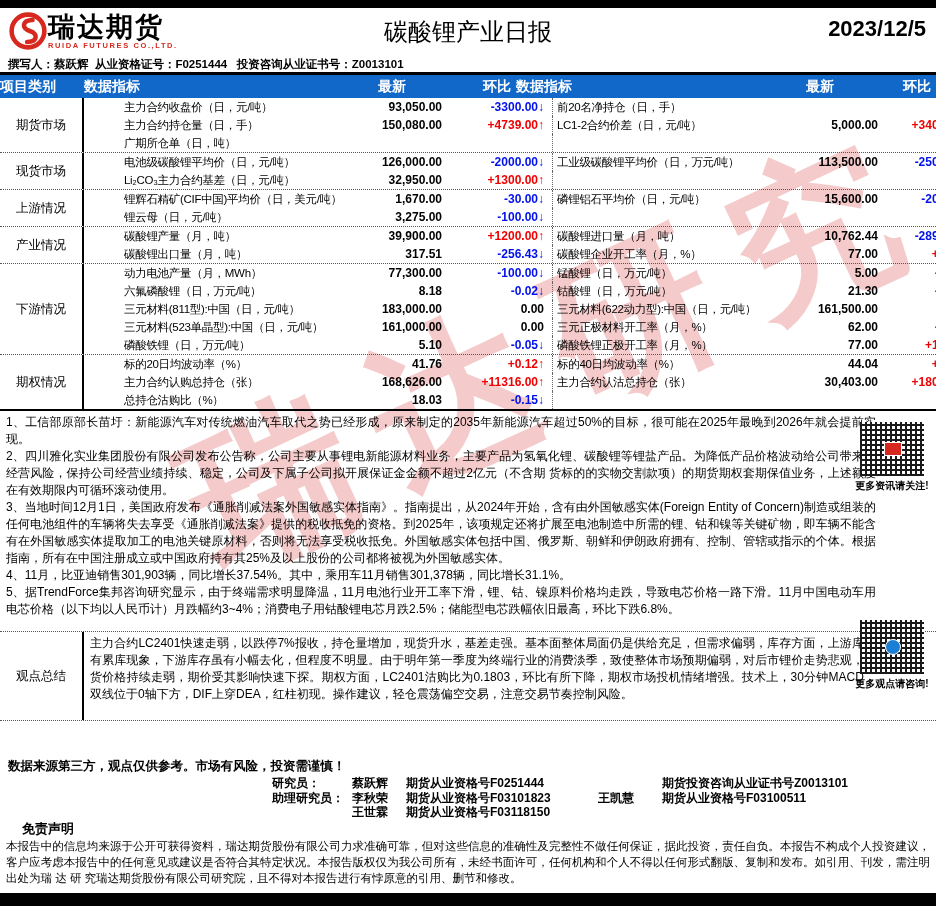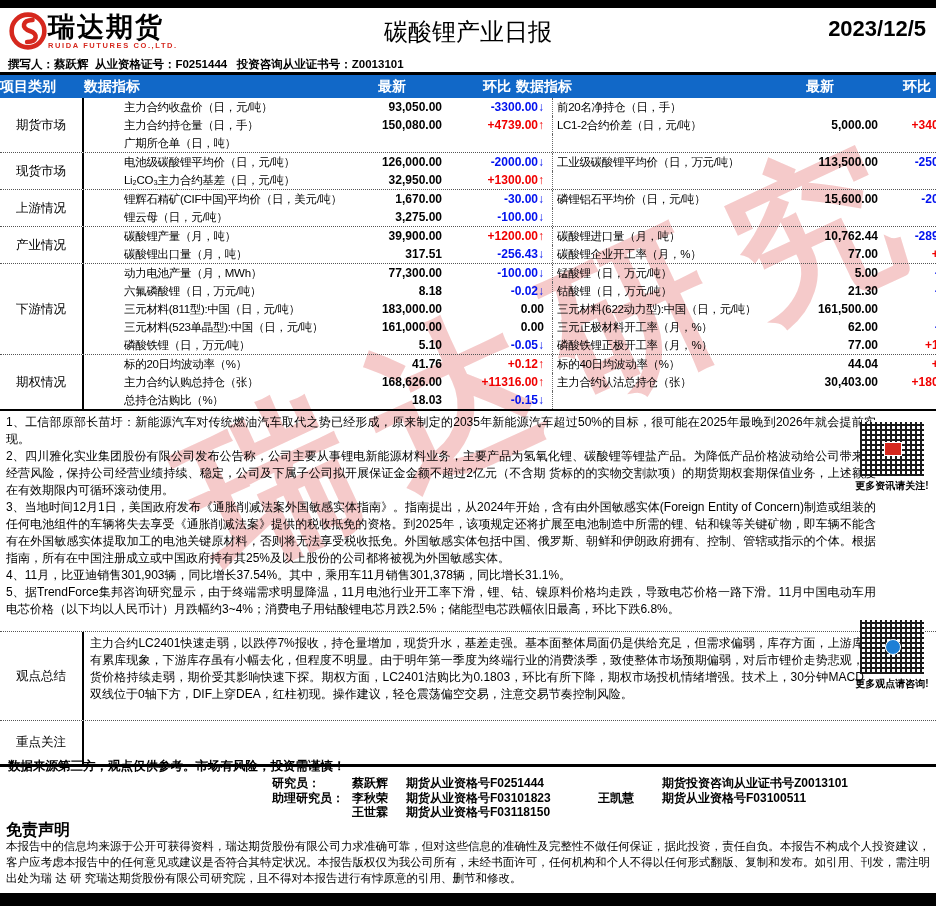--- a/index.html
+++ b/index.html
@@ -55,21 +55,21 @@
 
   
   .watermark{position:absolute;left:150px;top:420px;font-size:165px;font-weight:bold;
              color:rgba(236,150,150,0.5);letter-spacing:34px;white-space:nowrap;
              transform:rotate(-25deg);transform-origin:left top;z-index:1;pointer-events:none;}
 
   
   .src-note{position:absolute;top:758px;left:8px;font-size:12.5px;font-weight:bold;}
   .credits{position:absolute;top:776px;left:272px;}
   .credit-line{display:grid;grid-template-columns:80px 54px 192px 64px auto;font-size:12px;font-weight:bold;line-height:14.5px;white-space:nowrap;}
-  .disc-h{position:absolute;top:820px;left:6px;font-size:16px;font-weight:bold;}
+  .disc-h{position:absolute;top:820px;left:22px;font-size:13px;font-weight:bold;}
   .disc-p{position:absolute;top:838px;left:6px;width:924px;font-size:11.5px;line-height:16px;text-align:justify;}
 </style>
 </head>
 <body>
 
 <div class="page">
   <div class="topbar"></div>
 
   <div class="hdr">
     <div class="logo">
@@ -278,24 +278,20 @@
         <div>4、11月，比亚迪销售301,903辆，同比增长37.54%。其中，乘用车11月销售301,378辆，同比增长31.1%。</div>
         <div>5、据TrendForce集邦咨询研究显示，由于终端需求明显降温，11月电池行业开工率下滑，锂、钴、镍原料价格均走跌，导致电芯价格一路下滑。11月中国电动车用电芯价格（以下均以人民币计）月跌幅约3~4%；消费电子用钴酸锂电芯月跌2.5%；储能型电芯跌幅依旧最高，环比下跌6.8%。</div>
       </div>
     </div>
 
     <div class="textrow view">
       <div class="cat-cell">观点总结</div>
       <div class="tcontent">主力合约LC2401快速走弱，以跌停7%报收，持仓量增加，现货升水，基差走强。基本面整体局面仍是供给充足，但需求偏弱，库存方面，上游库存有累库现象，下游库存虽有小幅去化，但程度不明显。由于明年第一季度为终端行业的消费淡季，致使整体市场预期偏弱，对后市锂价走势悲观，现货价格持续走弱，期价受其影响快速下探。期权方面，LC2401沽购比为0.1803，环比有所下降，期权市场投机情绪增强。技术上，30分钟MACD，双线位于0轴下方，DIF上穿DEA，红柱初现。操作建议，轻仓震荡偏空交易，注意交易节奏控制风险。</div>
     </div>
 
-    <div class="textrow focus">
-      <div class="cat-cell">重点关注</div>
-      <div class="tcontent"></div>
-    </div>
   </div>
 
   <div class="qr" style="left:860px;top:422px;">
     <div class="badge" style="background:#D6281E;"></div>
   </div>
   <div class="qr-cap" style="left:852px;top:479px;">更多资讯请关注!</div>
 
   <div class="qr" style="left:860px;top:620px;">
     <div class="badge" style="background:#1C7FD6;border-radius:50%;width:14px;height:14px;left:25px;top:19px;"></div>
   </div>

